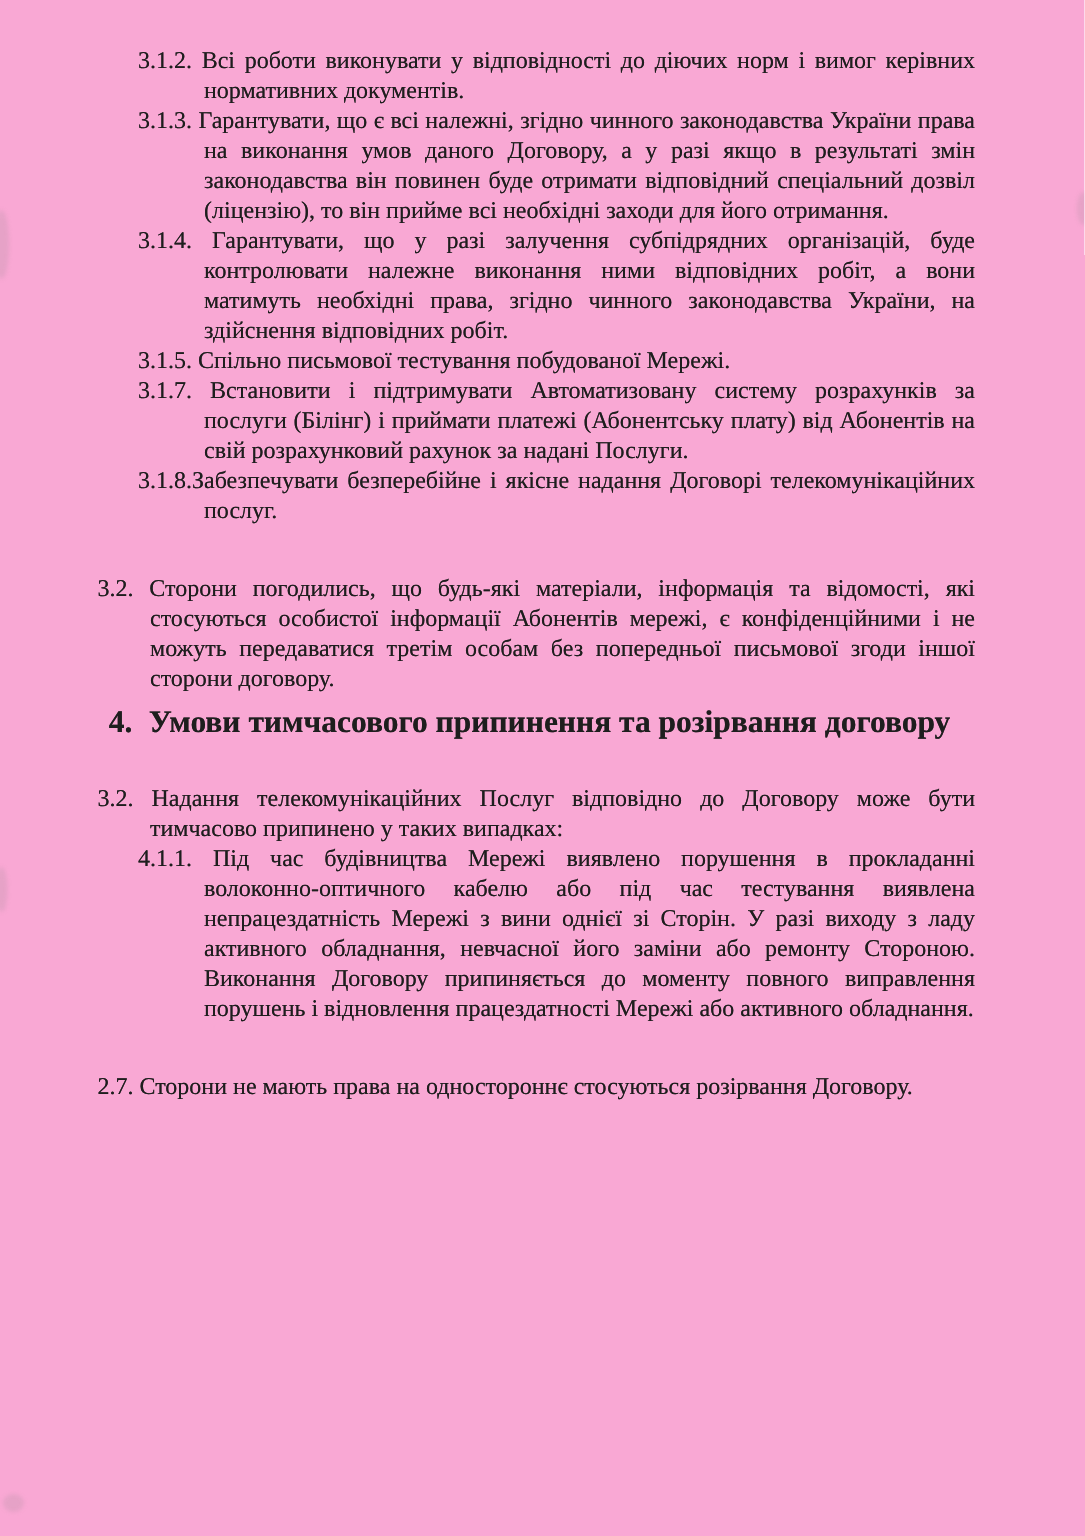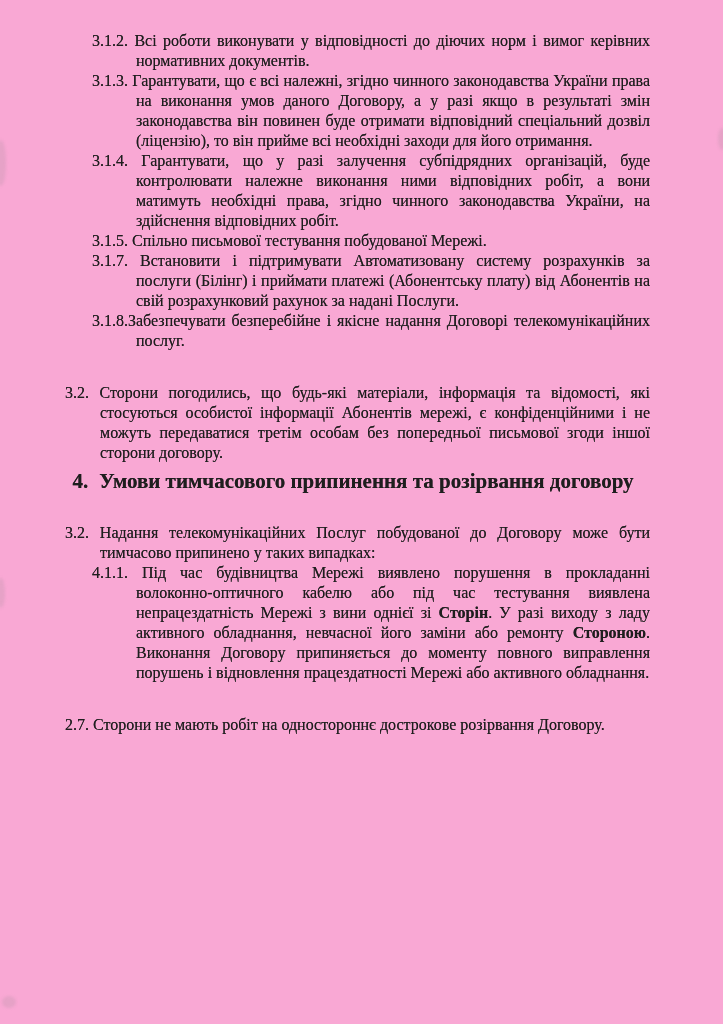--- a/index.html
+++ b/index.html
@@ -42,21 +42,21 @@
     text-align: center;
     text-indent: 0;
     padding-left: 56px;
     margin-top: 8px;
     margin-bottom: 26px;
   }
   p.heading .hnum {
     margin-right: 11px;
   }
   .num { white-space: nowrap; }
-  b { font-weight: bold; }
+  b { font-weight: normal; }
   
   .artifact {
     position: absolute;
     background: rgba(130,130,130,0.16);
     border-radius: 50%;
     filter: blur(1.5px);
     pointer-events: none;
   }
   .a1 { left: -4px; top: 140px; width: 10px; height: 46px; }
   .a2 { left: -3px; top: 578px; width: 8px;  height: 30px; }
@@ -73,17 +73,17 @@
   <div class="artifact a4"></div>
   <section class="body-col" style="color: rgb(30, 30, 30);">
       <p class="clause sub"><span class="num">3.1.2.</span> <span>Всі роботи виконувати у відповідності до діючих норм і вимог керівних нормативних документів.</span></p>
       <p class="clause sub"><span class="num">3.1.3.</span> <span>Гарантувати, що є всі належні, згідно чинного законодавства України права на виконання умов даного Договору, а у разі якщо в результаті змін законодавства він повинен буде отримати відповідний спеціальний дозвіл (ліцензію), то він прийме всі необхідні заходи для його отримання.</span></p>
       <p class="clause sub"><span class="num">3.1.4.</span> <span>Гарантувати, що у разі залучення субпідрядних організацій, буде контролювати належне виконання ними відповідних робіт, а вони матимуть необхідні права, згідно чинного законодавства України, на здійснення відповідних робіт.</span></p>
       <p class="clause sub"><span class="num">3.1.5.</span> <span>Спільно письмової тестування побудованої Мережі.</span></p>
       <p class="clause sub"><span class="num">3.1.7.</span> <span>Встановити і підтримувати Автоматизовану систему розрахунків за послуги (Білінг) і приймати платежі (Абонентську плату) від Абонентів на свій розрахунковий рахунок за надані Послуги.</span></p>
       <p class="clause sub"><span class="num">3.1.8.</span><span>Забезпечувати безперебійне і якісне надання Договорі телекомунікаційних послуг.</span></p>
       <p class="clause main"><span class="num">3.2.</span> <span>Сторони погодились, що будь-які матеріали, інформація та відомості, які стосуються особистої інформації Абонентів мережі, є конфіденційними і не можуть передаватися третім особам без попередньої письмової згоди іншої сторони договору.</span></p>
       <p class="heading"><span class="hnum">4.</span><span>Умови тимчасового припинення та розірвання договору</span></p>
-      <p class="clause main"><span class="num">3.2.</span> <span>Надання телекомунікаційних Послуг побудованої до Договору може бути тимчасово припинено у таких випадках:</span></p>
+      <p class="clause main"><span class="num">3.2.</span> <span>Надання телекомунікаційних Послуг відповідно до Договору може бути тимчасово припинено у таких випадках:</span></p>
       <p class="clause sub"><span class="num">4.1.1.</span> <span>Під час будівництва Мережі виявлено порушення в прокладанні волоконно-оптичного кабелю або під час тестування виявлена непрацездатність Мережі з вини однієї зі </span><b>Сторін</b><span>. У разі виходу з ладу активного обладнання, невчасної його заміни або ремонту </span><b>Стороною</b><span>. Виконання Договору припиняється до моменту повного виправлення порушень і відновлення працездатності Мережі або активного обладнання.</span></p>
-      <p class="clause main"><span class="num">2.7.</span> <span>Сторони не мають робіт на одностороннє дострокове розірвання Договору.</span></p>
+      <p class="clause main"><span class="num">2.7.</span> <span>Сторони не мають права на одностороннє стосуються розірвання Договору.</span></p>
     </section>
 </main>
 
 </body></html>

